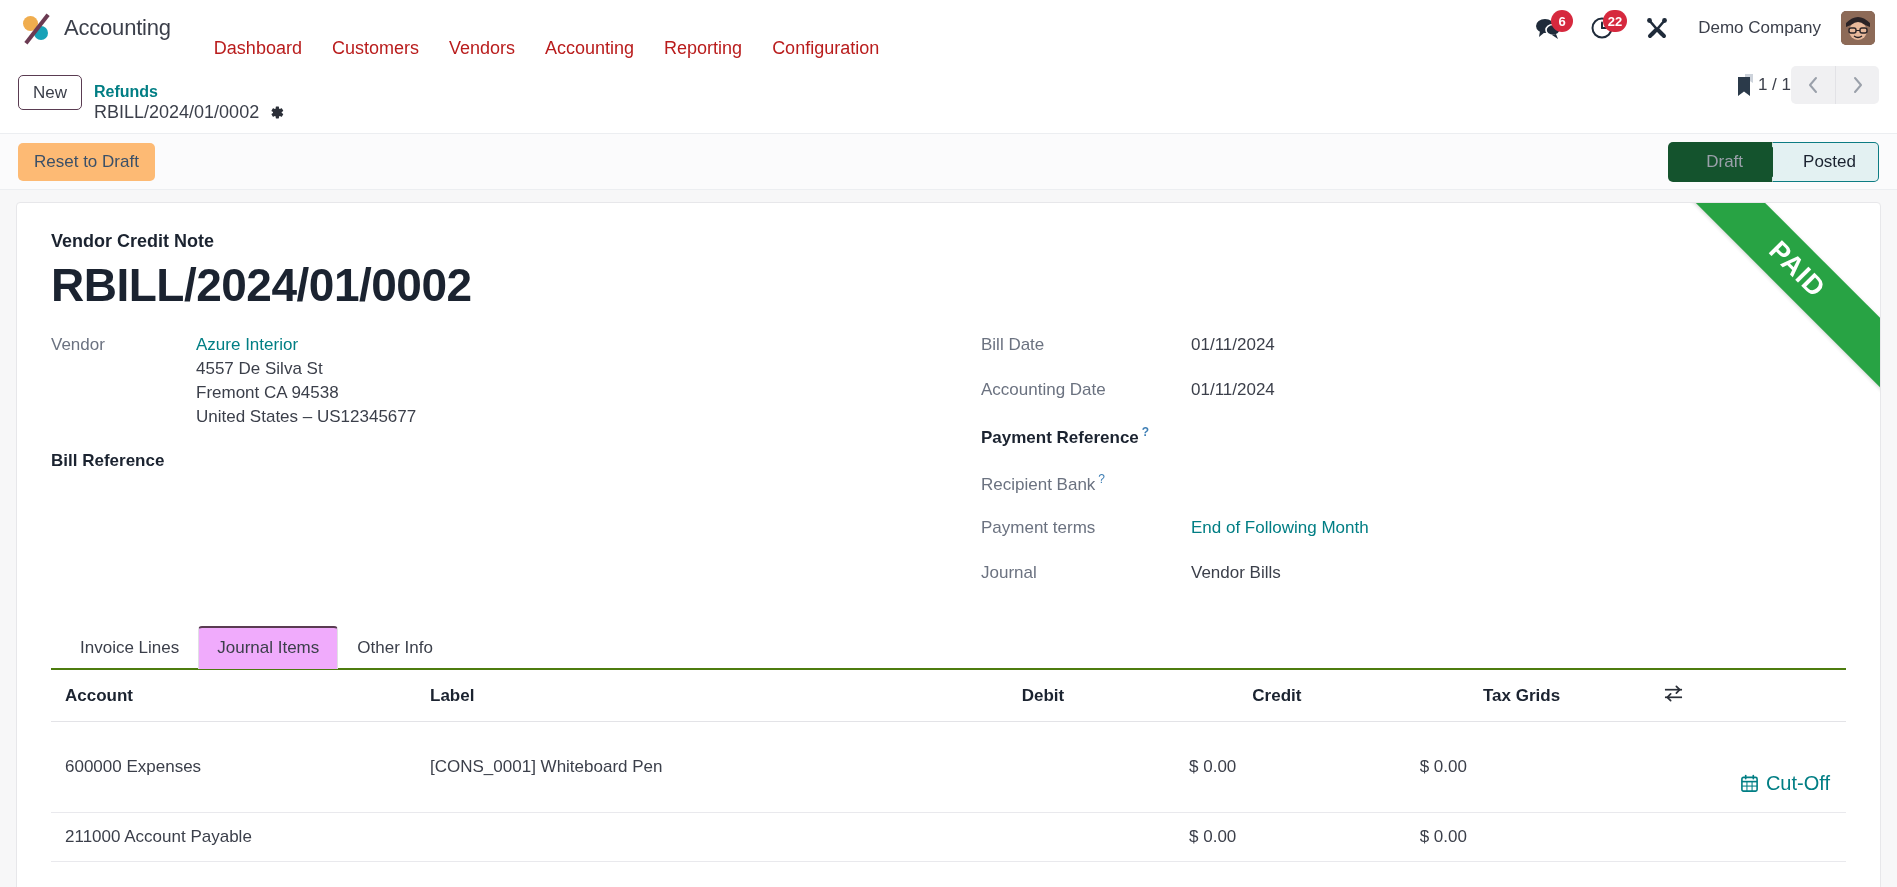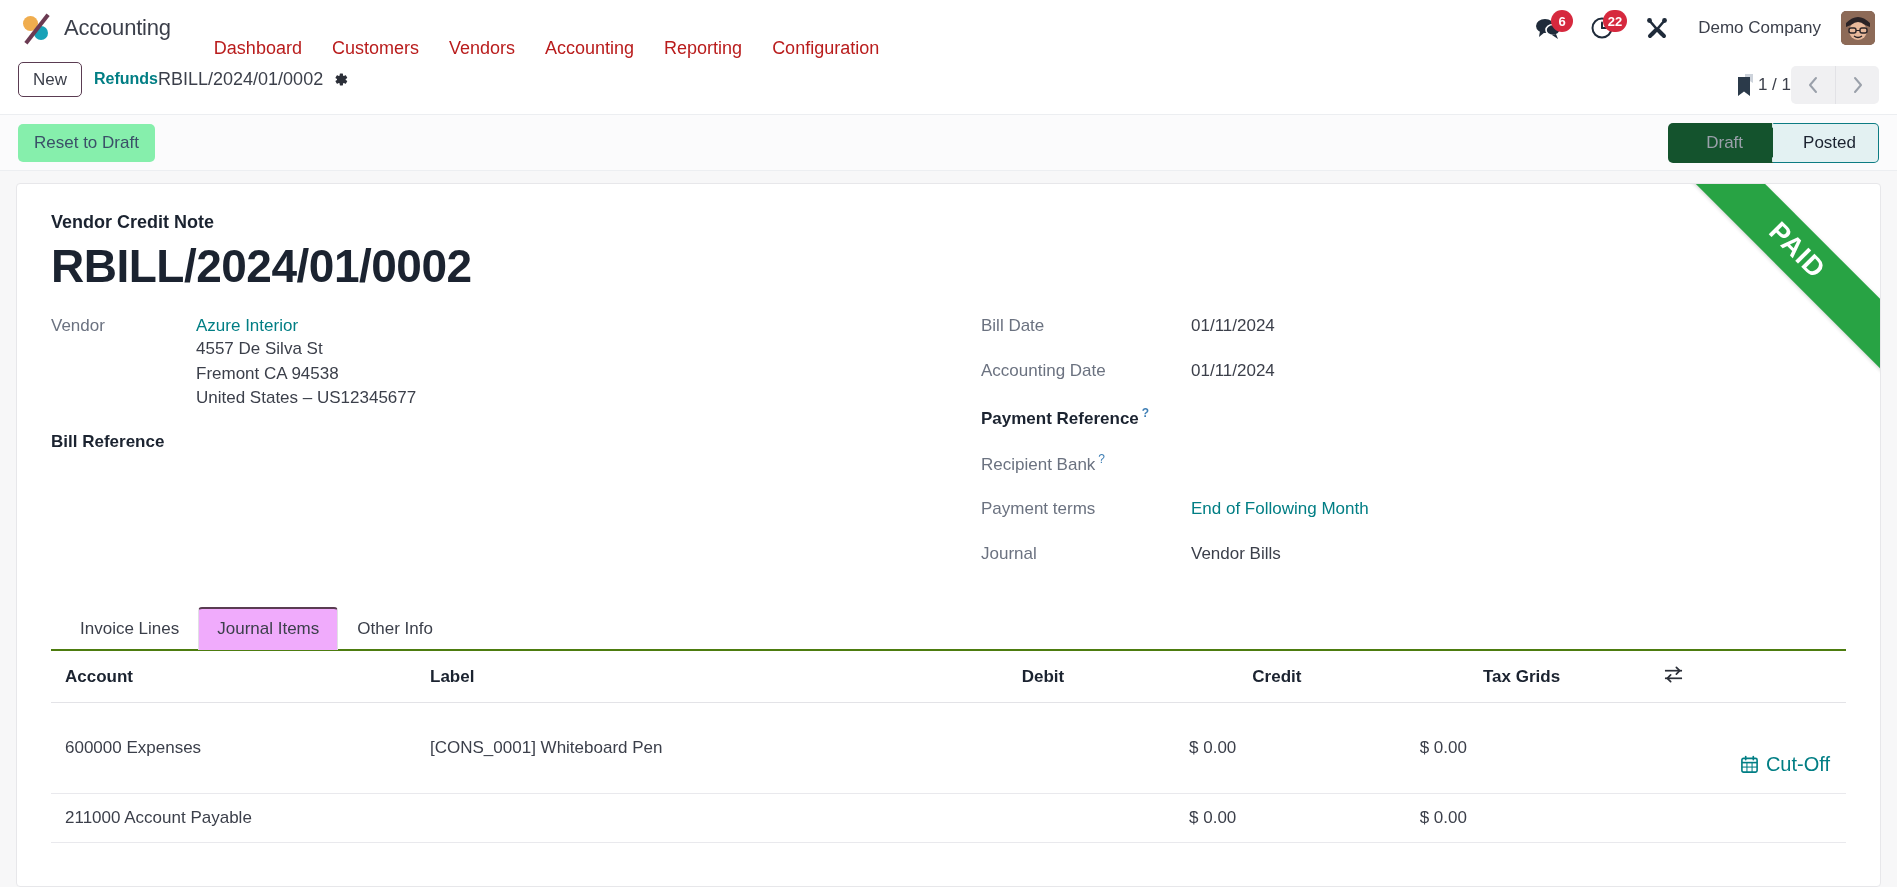--- a/index.html
+++ b/index.html
@@ -144,21 +144,21 @@
     border: 1px solid #5a3c52;
     background: #ffffff;
     color: #3b3f4a;
     border-radius: 5px;
     font-size: 17px;
     padding: 6px 14px;
     cursor: pointer;
     font-family: inherit;
     line-height: 1.25;
   }
-  .breadcrumb-block { display: flex; flex-direction: row; line-height: 1.22; }
+  .breadcrumb-block { display: flex; flex-direction: column; line-height: 1.22; margin-top: 20px; }
   .bc-parent {
     color: #017e84;
     font-size: 16px;
     cursor: pointer;
     text-decoration: none;
     font-weight: 600;
   }
   .bc-current {
     color: #3b3f4a;
     font-size: 18px;
@@ -193,21 +193,21 @@
   .statusbar-row {
     background: #fbfbfc;
     border-top: 1px solid #eceef1;
     border-bottom: 1px solid #eceef1;
     height: 57px;
     display: flex;
     align-items: center;
     padding: 0 18px;
   }
   .btn-reset {
-    background: #86efac;
+    background: #fdba74;
     border: none;
     color: #3b5068;
     border-radius: 5px;
     font-size: 17px;
     padding: 9px 16px;
     cursor: pointer;
     font-family: inherit;
   }
   .status-arrows {
     margin-left: auto;

